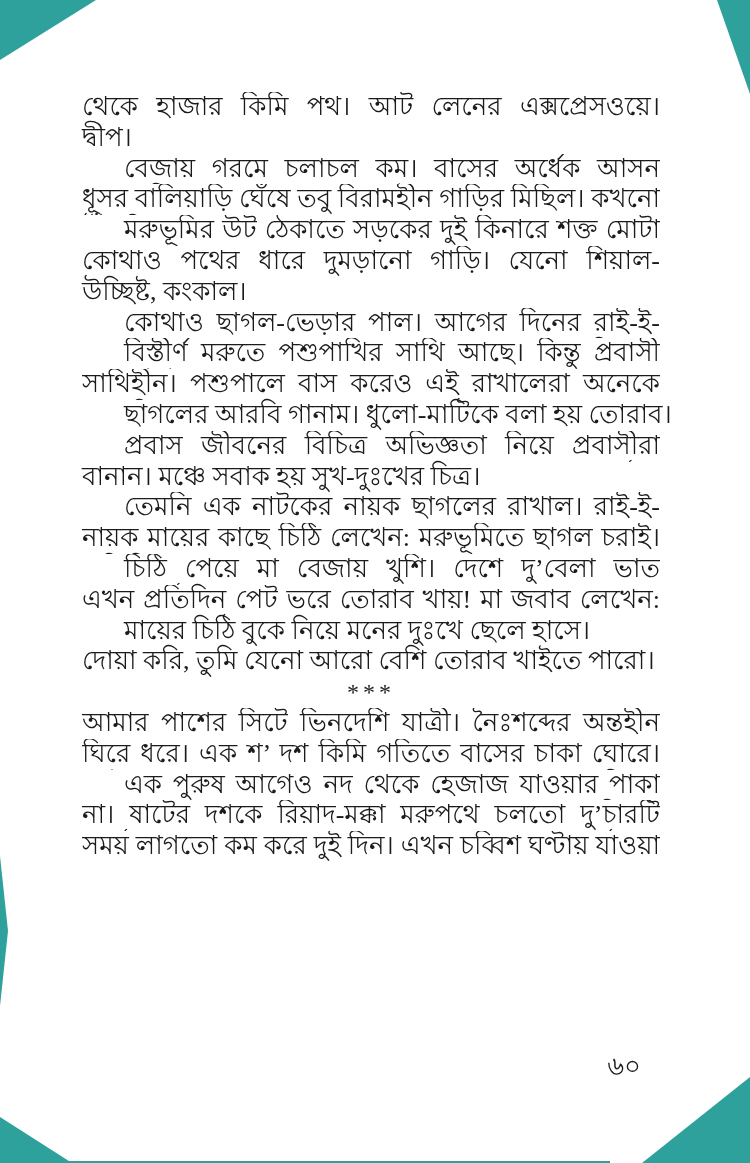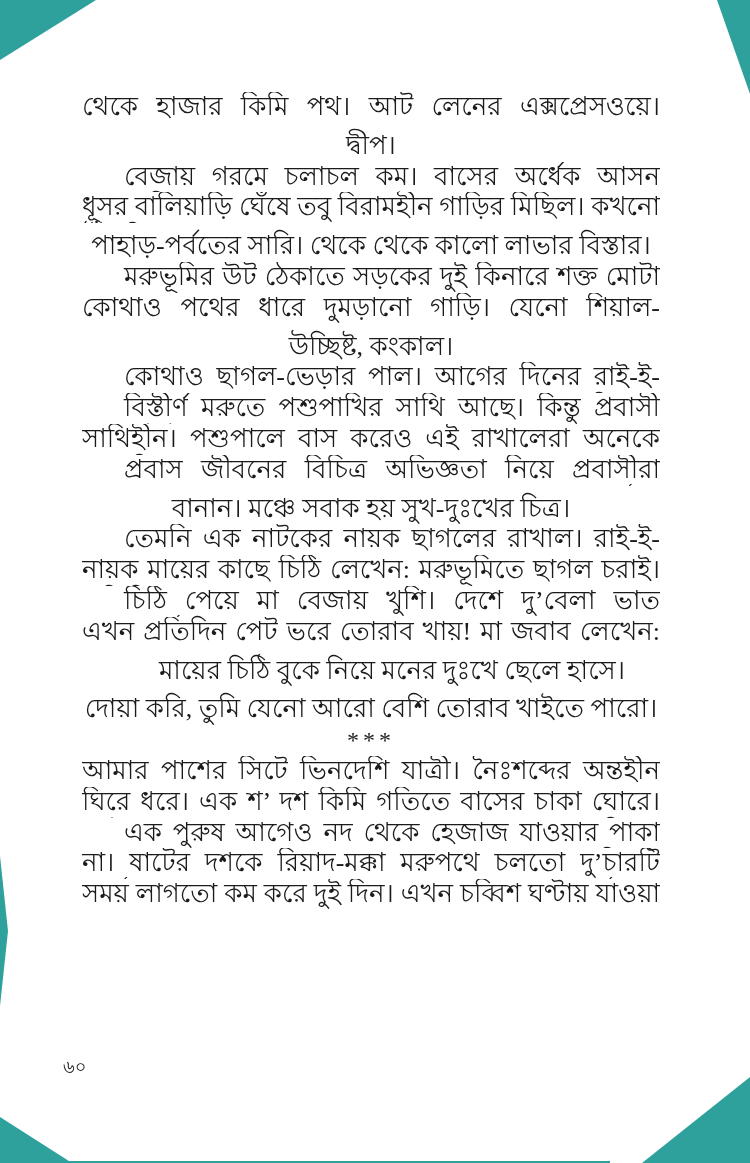--- a/index.html
+++ b/index.html
@@ -30,37 +30,37 @@
     white-space: nowrap;
     color: #1b1b1b;
   }
   .tline.justify {
     white-space: normal;
     text-align: justify;
     text-align-last: justify;
     overflow: hidden;
     height: 30.8px;
   }
-  .tline.left   { text-align: center; margin-top: 8px; }
+  .tline.left   { text-align: left; }
   .tline.center {
     text-align: center;
     letter-spacing: 4px;
     font-size: 24px;
   }
   .tline.indent { padding-left: 42px; }
   .tline.justify.indent { padding-left: 42px; width: 536px; }
 
   #page-number {
     position: absolute;
     left: 82px;
     top: 1052px;
     width: 578px;
-    text-align: left;
+    text-align: right;
     transform: translateX(-19px);
-    font-size: 18px;
+    font-size: 26px;
     line-height: 30px;
     color: #1b1b1b;
   }
 
   
   .scan-corner { position: absolute; background: var(--accent, #2ea19c); }
   #corner-tl { left: 0; top: 0; width: 96px; height: 60px;
                clip-path: polygon(0 0, 100% 0, 0 100%); }
   #corner-tr { right: 0; top: 0; width: 33px; height: 94px;
                clip-path: polygon(100% 0, 100% 100%, 0 0); }
@@ -82,27 +82,27 @@
   <div id="edge-left" class="scan-corner"></div>
   <div id="corner-bl" class="scan-corner"></div>
   <div id="corner-br" class="scan-corner"></div>
   <div id="edge-bottom" class="scan-corner"></div>
 
   <main id="text-block">
       <div class="tline justify">থেকে হাজার কিমি পথ। আট লেনের এক্সপ্রেসওয়ে। মাঝখানে সড়ক</div>
       <div class="tline left">দ্বীপ।</div>
       <div class="tline justify indent">বেজায় গরমে চলাচল কম। বাসের অর্ধেক আসন খালি। দুই পাশে</div>
       <div class="tline justify">ধূসর বালিয়াড়ি ঘেঁষে তবু বিরামহীন গাড়ির মিছিল। কখনো উঁচু-নিচু</div>
-      <div class="tline left">পাহাড়-পর্বতের সারি। থেকে থেকে কালো লাভার বিস্তার।</div>
       <div class="tline justify indent">মরুভূমির উট ঠেকাতে সড়কের দুই কিনারে শক্ত মোটা তারের বেড়া।</div>
       <div class="tline justify">কোথাও পথের ধারে দুমড়ানো গাড়ি। যেনো শিয়াল-শকুনের ফেলে যাওয়া</div>
       <div class="tline left">উচ্ছিষ্ট, কংকাল।</div>
       <div class="tline justify indent">কোথাও ছাগল-ভেড়ার পাল। আগের দিনের রাই-ই-গানামরা ছিলেন</div>
       <div class="tline justify indent">বিস্তীর্ণ মরুতে পশুপাখির সাথি আছে। কিন্তু প্রবাসী রাই-ই-গানামরা</div>
       <div class="tline justify">সাথিহীন। পশুপালে বাস করেও এই রাখালেরা অনেকে গোধূলির দেখা</div>
+      <div class="tline left indent">ছাগলের আরবি গানাম। ধুলো-মাটিকে বলা হয় তোরাব।</div>
       <div class="tline justify indent">প্রবাস জীবনের বিচিত্র অভিজ্ঞতা নিয়ে প্রবাসীরা কখনো নাটক</div>
       <div class="tline left">বানান। মঞ্চে সবাক হয় সুখ-দুঃখের চিত্র।</div>
       <div class="tline justify indent">তেমনি এক নাটকের নায়ক ছাগলের রাখাল। রাই-ই-গানাম। সে</div>
       <div class="tline justify">নায়ক মায়ের কাছে চিঠি লেখেন: মরুভূমিতে ছাগল চরাই। প্রতিদিন দু’এক</div>
       <div class="tline justify indent">চিঠি পেয়ে মা বেজায় খুশি। দেশে দু’বেলা ভাত জোটেনি। বাছাধন</div>
       <div class="tline justify">এখন প্রতিদিন পেট ভরে তোরাব খায়! মা জবাব লেখেন: আল্লাহর কাছে</div>
       <div class="tline left indent">মায়ের চিঠি বুকে নিয়ে মনের দুঃখে ছেলে হাসে।</div>
       <div class="tline left">দোয়া করি, তুমি যেনো আরো বেশি তোরাব খাইতে পারো।</div>
       <div class="tline center">***</div>
       <div class="tline justify">আমার পাশের সিটে ভিনদেশি যাত্রী। নৈঃশব্দের অন্তহীন ভাবনা আমাকে</div>

